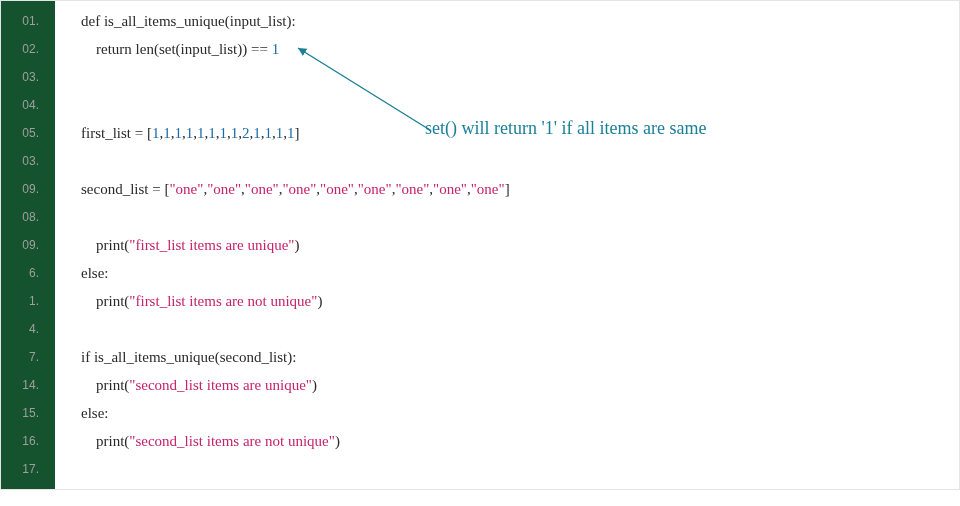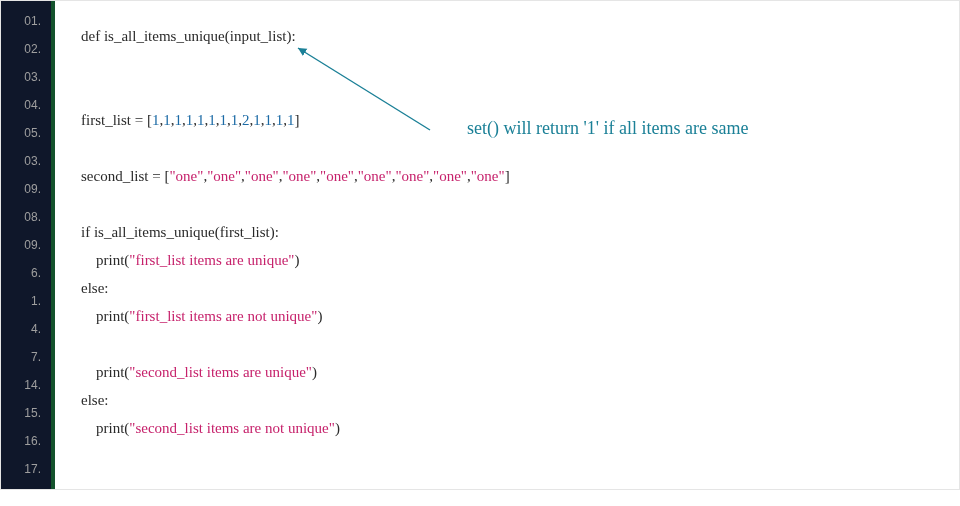--- a/index.html
+++ b/index.html
@@ -13,36 +13,36 @@
   }
   .code-block {
     display: flex;
     border: 1px solid #e5e5e5;
     background: #fcfcfc;
     width: 960px;
   }
   .gutter {
     width: 54px;
     flex-shrink: 0;
-    border-right: 4px solid #14532d;
+    border-right: 6px solid #14532d;
     padding: 6px 0;
-    background: #0f172a;
+    background: #14532d;
   }
   .gutter .ln {
     height: 28px;
     line-height: 28px;
     text-align: right;
     padding-right: 10px;
     font-size: 12px;
     color: #9f9f9f;
     font-family: "Helvetica Neue", Arial, sans-serif;
   }
   .code-area {
     flex: 1;
-    padding: 21px 0 6px 26px;
+    padding: 6px 0 6px 26px;
     background: #ffffff;
     font-family: "Georgia", "Times New Roman", serif;
     font-size: 15px;
     color: #2a2a2a;
     overflow: hidden;
   }
   .line {
     height: 28px;
     line-height: 28px;
     white-space: pre;
@@ -55,21 +55,20 @@
   .tok-op { color: #2a2a2a; }
   .tok-pn { color: #2a2a2a; }
   
   .annotation {
     position: absolute;
     font-family: "Comic Sans MS", "Chalkboard SE", cursive;
     color: #1b8097;
     font-size: 18px;
     line-height: 1.2;
     pointer-events: none;
-    margin-left: 42px;
   }
   .annotation-arrow {
     position: absolute;
     pointer-events: none;
   }
 </style>
 </head>
 <body>
 
 <div class="code-block">
@@ -87,31 +86,32 @@
     <div class="ln">1.</div>
     <div class="ln">4.</div>
     <div class="ln">7.</div>
     <div class="ln">14.</div>
     <div class="ln">15.</div>
     <div class="ln">16.</div>
     <div class="ln">17.</div>
   </div>
   <div class="code-area">
     <div class="line"><span class="tok-kw">def</span> <span class="tok-fn">is_all_items_unique</span><span class="tok-pn">(</span><span class="tok-id">input_list</span><span class="tok-pn">)</span><span class="tok-pn">:</span></div>
+    <div class="line"><span>    </span><span class="tok-kw">return</span><span> </span><span class="tok-fn">len</span><span class="tok-pn">(</span><span class="tok-fn">set</span><span class="tok-pn">(</span><span class="tok-id">input_list</span><span class="tok-pn">)</span><span class="tok-pn">)</span><span class="tok-op"> == </span><span class="tok-num">1</span></div>
     <div class="line"></div>
     <div class="line"></div>
     <div class="line" id="line5"><span class="tok-id">first_list</span><span class="tok-op"> = </span><span class="tok-pn">[</span><span id="l5vals"><span class="tok-num">1</span><span class="tok-pn">,</span><span class="tok-num">1</span><span class="tok-pn">,</span><span class="tok-num">1</span><span class="tok-pn">,</span><span class="tok-num">1</span><span class="tok-pn">,</span><span class="tok-num">1</span><span class="tok-pn">,</span><span class="tok-num">1</span><span class="tok-pn">,</span><span class="tok-num">1</span><span class="tok-pn">,</span><span class="tok-num">1</span><span class="tok-pn">,</span><span class="tok-num">2</span><span class="tok-pn">,</span><span class="tok-num">1</span><span class="tok-pn">,</span><span class="tok-num">1</span><span class="tok-pn">,</span><span class="tok-num">1</span><span class="tok-pn">,</span><span class="tok-num">1</span></span><span class="tok-pn">]</span></div>
     <div class="line"></div>
     <div class="line" id="line7"><span class="tok-id">second_list</span><span class="tok-op"> = </span><span class="tok-pn">[</span><span id="l7vals"><span class="tok-str">"one"</span><span class="tok-pn">,</span><span class="tok-str">"one"</span><span class="tok-pn">,</span><span class="tok-str">"one"</span><span class="tok-pn">,</span><span class="tok-str">"one"</span><span class="tok-pn">,</span><span class="tok-str">"one"</span><span class="tok-pn">,</span><span class="tok-str">"one"</span><span class="tok-pn">,</span><span class="tok-str">"one"</span><span class="tok-pn">,</span><span class="tok-str">"one"</span><span class="tok-pn">,</span><span class="tok-str">"one"</span></span><span class="tok-pn">]</span></div>
     <div class="line"></div>
-    <div class="line"><span class="tok-kw">if</span><span> </span><span class="tok-fn">is_all_items_unique</span><span class="tok-pn">(</span><span class="tok-id">first_list</span><span class="tok-pn">)</span><span class="tok-pn">:</span></div>
     <div class="line"><span>    </span><span class="tok-fn">print</span><span class="tok-pn">(</span><span class="tok-str">"first_list items are unique"</span><span class="tok-pn">)</span></div>
     <div class="line"><span class="tok-kw">else</span><span class="tok-pn">:</span></div>
     <div class="line"><span>    </span><span class="tok-fn">print</span><span class="tok-pn">(</span><span class="tok-str">"first_list items are not unique"</span><span class="tok-pn">)</span></div>
     <div class="line"></div>
+    <div class="line"><span class="tok-kw">if</span><span> </span><span class="tok-fn">is_all_items_unique</span><span class="tok-pn">(</span><span class="tok-id">second_list</span><span class="tok-pn">)</span><span class="tok-pn">:</span></div>
     <div class="line"><span>    </span><span class="tok-fn">print</span><span class="tok-pn">(</span><span class="tok-str">"second_list items are unique"</span><span class="tok-pn">)</span></div>
     <div class="line"><span class="tok-kw">else</span><span class="tok-pn">:</span></div>
     <div class="line"><span>    </span><span class="tok-fn">print</span><span class="tok-pn">(</span><span class="tok-str">"second_list items are not unique"</span><span class="tok-pn">)</span></div>
   </div>
 </div>
 
 <svg class="annotation-arrow" style="left:290px; top:40px; width:160px; height:100px;">
   <defs>
     <marker id="ah" markerWidth="8" markerHeight="8" refX="6" refY="3" orient="auto">
       <path d="M0,0 L6,3 L0,6 Z" fill="#1b8097"></path>

